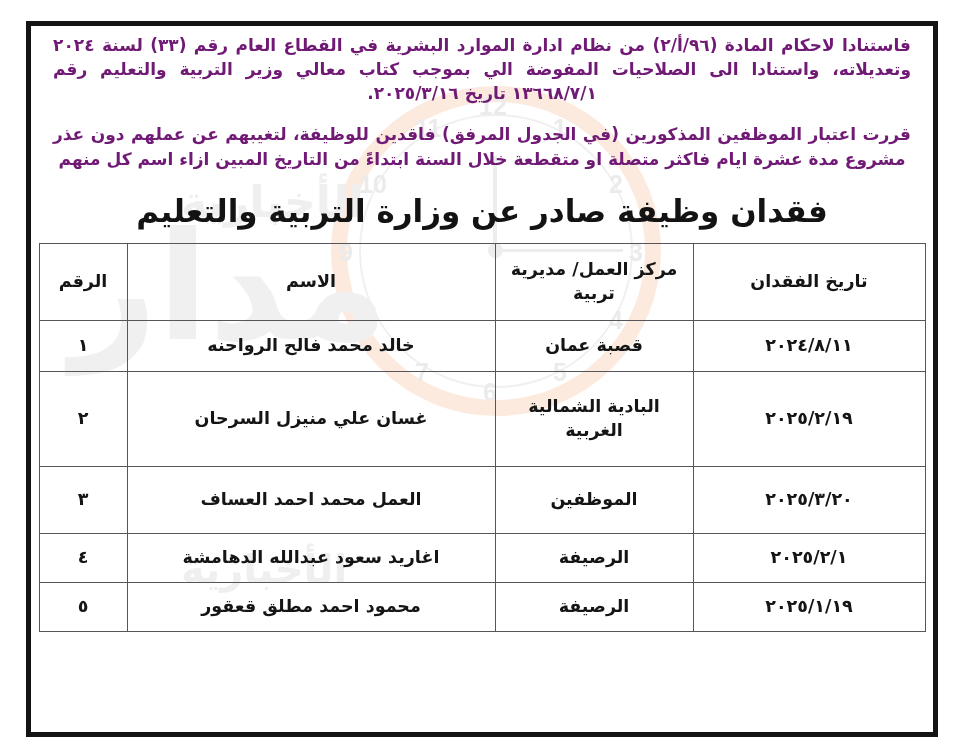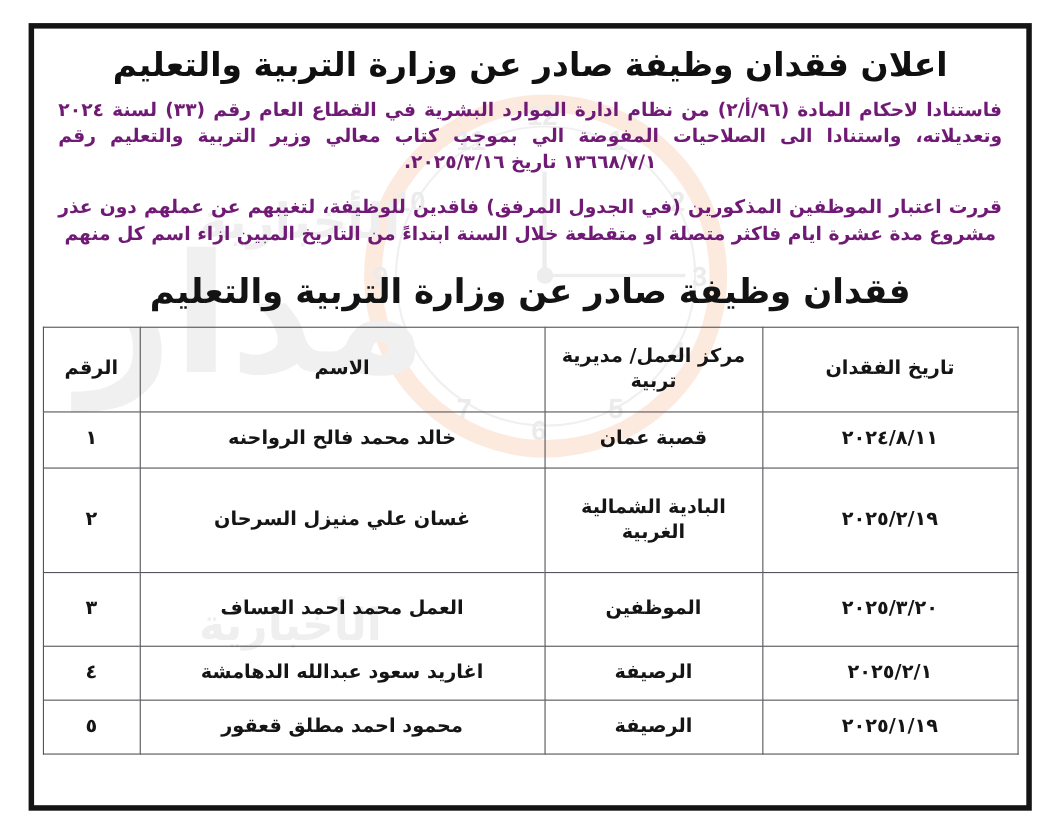--- a/index.html
+++ b/index.html
@@ -209,21 +209,20 @@
         <div class="hand" style="left:164px; top:163px; width:128px; height:3px;"></div>
         <div class="hand" style="left:157px; top:157px; width:15px; height:15px; border-radius:50%;"></div>
       </div>
       <div class="wm-brand" id="wm-brand-big">مدار</div>
       <div class="wm-brand" id="wm-brand-small">الأخبارية</div>
       <div class="wm-brand" id="wm-brand-small2">الأخبارية</div>
     </div>
 
     <div id="content">
 
-      <h1 id="title">اعلان فقدان وظيفة صادر عن وزارة التربية والتعليم</h1>
 
       <p class="para" id="para1">فاستنادا لاحكام المادة (٩٦/أ/٢) من نظام ادارة الموارد البشرية في القطاع العام رقم (٣٣) لسنة ٢٠٢٤ وتعديلاته، واستنادا الى الصلاحيات المفوضة الي بموجب كتاب معالي وزير التربية والتعليم رقم ١٣٦٦٨/٧/١ تاريخ ٢٠٢٥/٣/١٦.</p>
 
       <p class="para" id="para2">قررت اعتبار الموظفين المذكورين (في الجدول المرفق) فاقدين للوظيفة، لتغيبهم عن عملهم دون عذر مشروع مدة عشرة ايام فاكثر متصلة او متقطعة خلال السنة ابتداءً من التاريخ المبين ازاء اسم كل منهم</p>
 
       <h2 id="subtitle">فقدان وظيفة صادر عن وزارة التربية والتعليم</h2>
 
       <table id="records-table">
         <colgroup>
           <col class="col-date">

